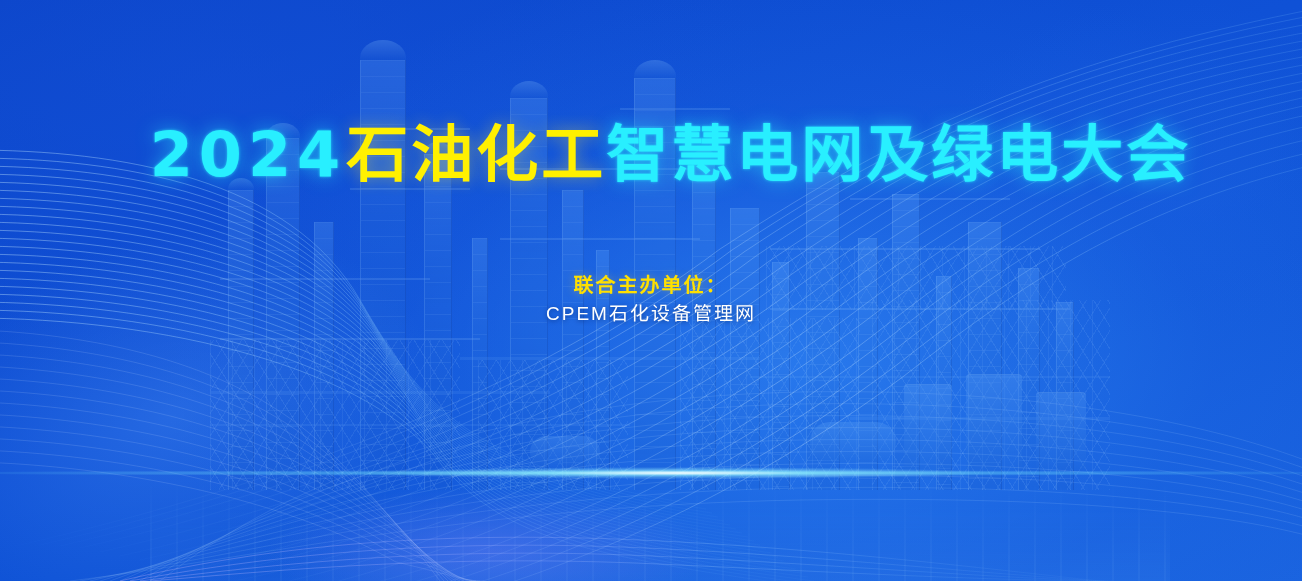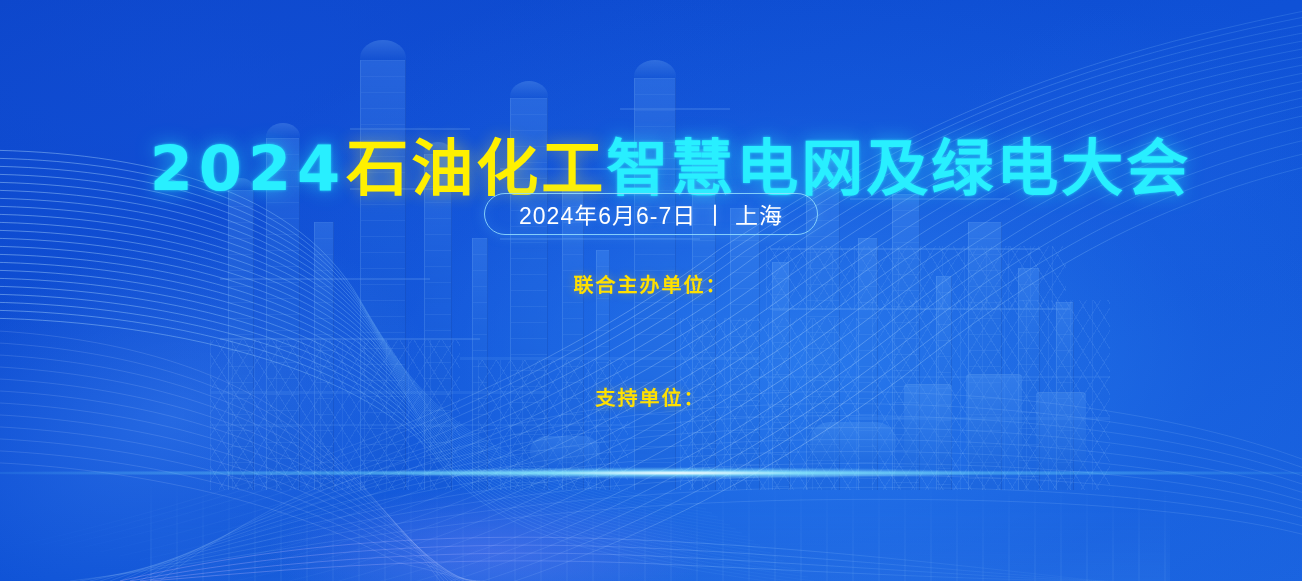--- a/index.html
+++ b/index.html
@@ -95,21 +95,21 @@
   }
   .violet{
     position:absolute;left:180px;bottom:-70px;width:620px;height:200px;
     background:radial-gradient(ellipse 310px 90px at 50% 50%, rgba(150,140,255,.30), rgba(0,0,0,0) 72%);
   }
 
   
   .content{position:absolute;inset:0;}
 
   .title{
-    position:absolute;top:96px;left:0;right:0;
+    position:absolute;top:82px;left:0;right:0;
     text-align:center;
     font-size:62px;line-height:62px;
     font-weight:700;letter-spacing:3px;
     white-space:nowrap;
     font-family:"DejaVu Sans","Liberation Sans",sans-serif;
     padding-left:39px;
   }
   .title .seg{display:inline;}
   .title .cy{color:#28efff;text-shadow:0 0 18px rgba(40,235,255,.55),0 0 3px rgba(40,235,255,.8);}
   .title .ye{color:#fff000;text-shadow:0 0 16px rgba(255,235,60,.40);}
@@ -345,26 +345,23 @@
   <div class="reflection"></div>
   <div class="horizon"></div>
   <div class="violet"></div>
 
   <div class="content">
 
     <h1 class="title">
       <span class="seg cy num">2024</span><span class="seg ye">石油化工</span><span class="seg cy">智慧电网及绿电大会</span>
     </h1>
 
-    <div class="pill">
-      <span>2024年6月6-7日 丨 上海</span>
-    </div>
 
     <div class="orgblock">
       <p class="org-head">联合主办单位：</p>
+      <p class="org-line">CPEM石化设备管理网</p>
     </div>
 
     <div class="supblock">
-      <p class="org-head">支持单位：</p>
     </div>
 
   </div>
 </div>
 
 </body></html>

